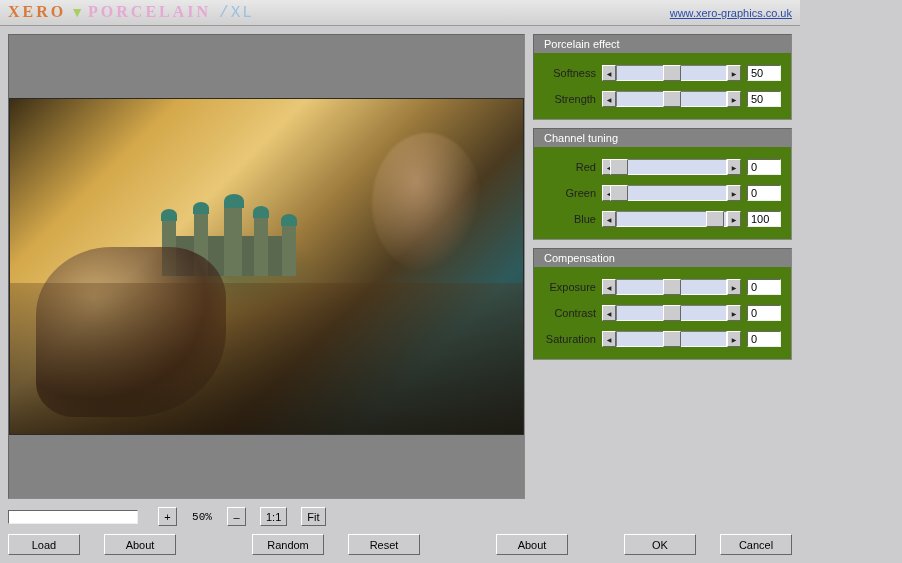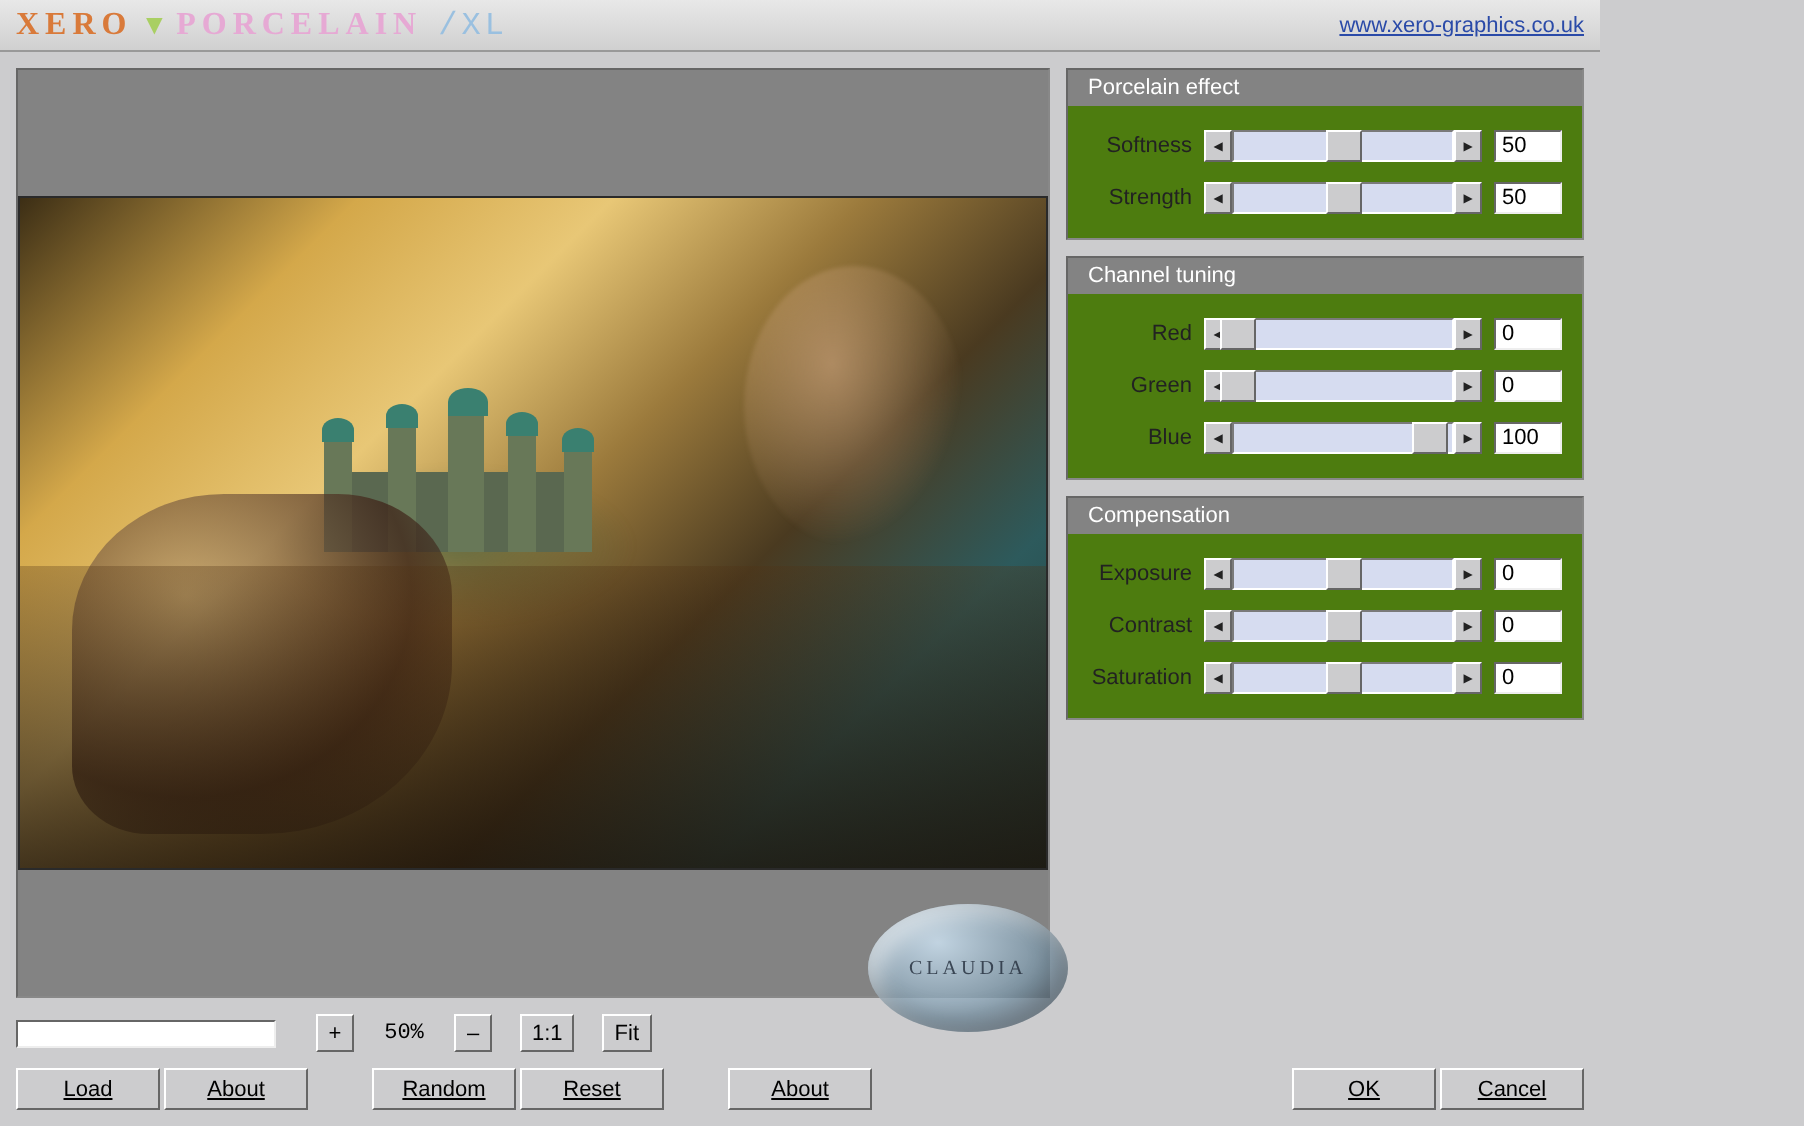--- a/index.html
+++ b/index.html
@@ -220,23 +220,22 @@
   font-family: inherit;
   cursor: pointer;
 }
 .zoom-text {
   width: 42px;
   text-align: center;
   font-family: Liberation Mono, monospace;
 }
 .button-row {
   display: flex;
-  gap: 2px;
+  gap: 24px;
   align-items: flex-end;
-  text-decoration: underline;
 }
 .btn {
   width: 72px;
   height: 21px;
   background: #ccccce;
   border-top: 1px solid #fff;
   border-left: 1px solid #fff;
   border-bottom: 1px solid #666;
   border-right: 1px solid #666;
   font-size: 11px;
@@ -273,21 +272,20 @@
           <div class="tower" style="left:70px;height:70px;width:18px"></div>
             <div class="dome" style="left:70px;top:-12px;width:20px;height:14px"></div>
           <div class="tower" style="left:100px;height:58px"></div>
             <div class="dome" style="left:99px;top:0"></div>
           <div class="tower" style="left:128px;height:50px"></div>
             <div class="dome" style="left:127px;top:8px"></div>
         </div>
         <div class="face"></div>
         <div class="figure"></div>
       </div>
-      <div class="watermark">CLAUDIA</div>
     </div>
 
     <div class="side">
 
       <div class="group">
         <div class="group-header">Porcelain effect</div>
         <div class="group-body">
           <div class="row">
             <div class="row-label">Softness</div>
             <div class="slider">

